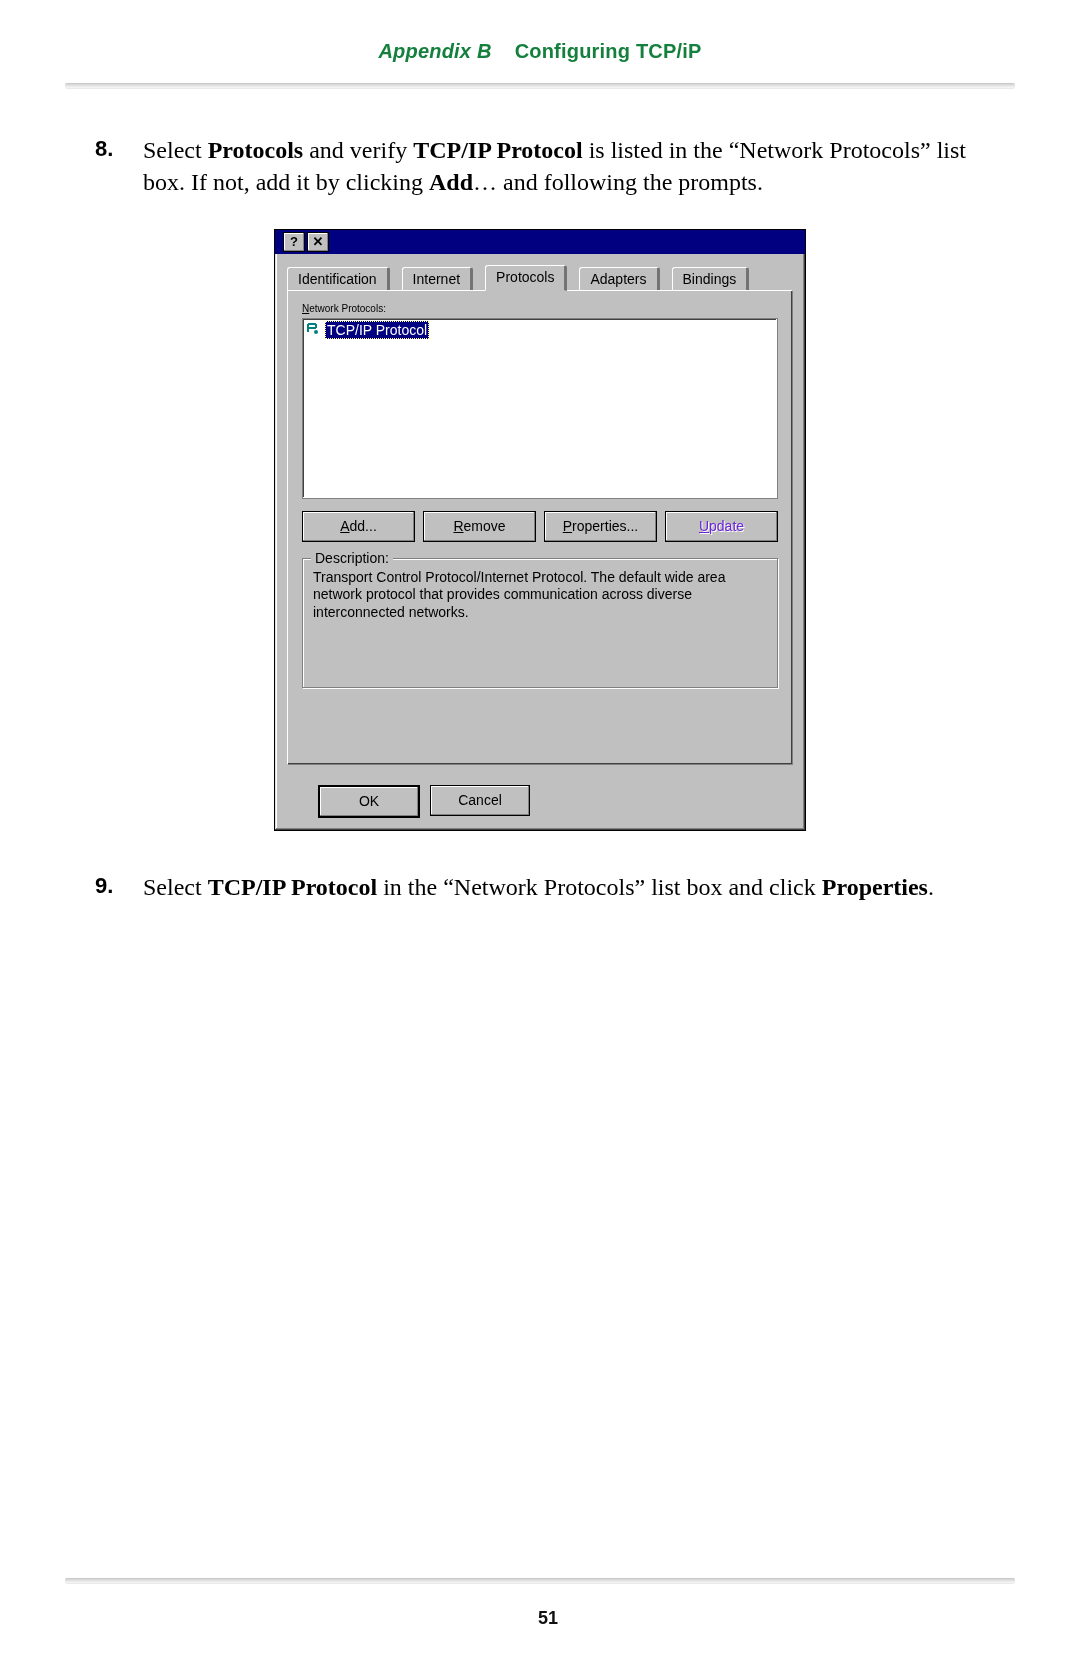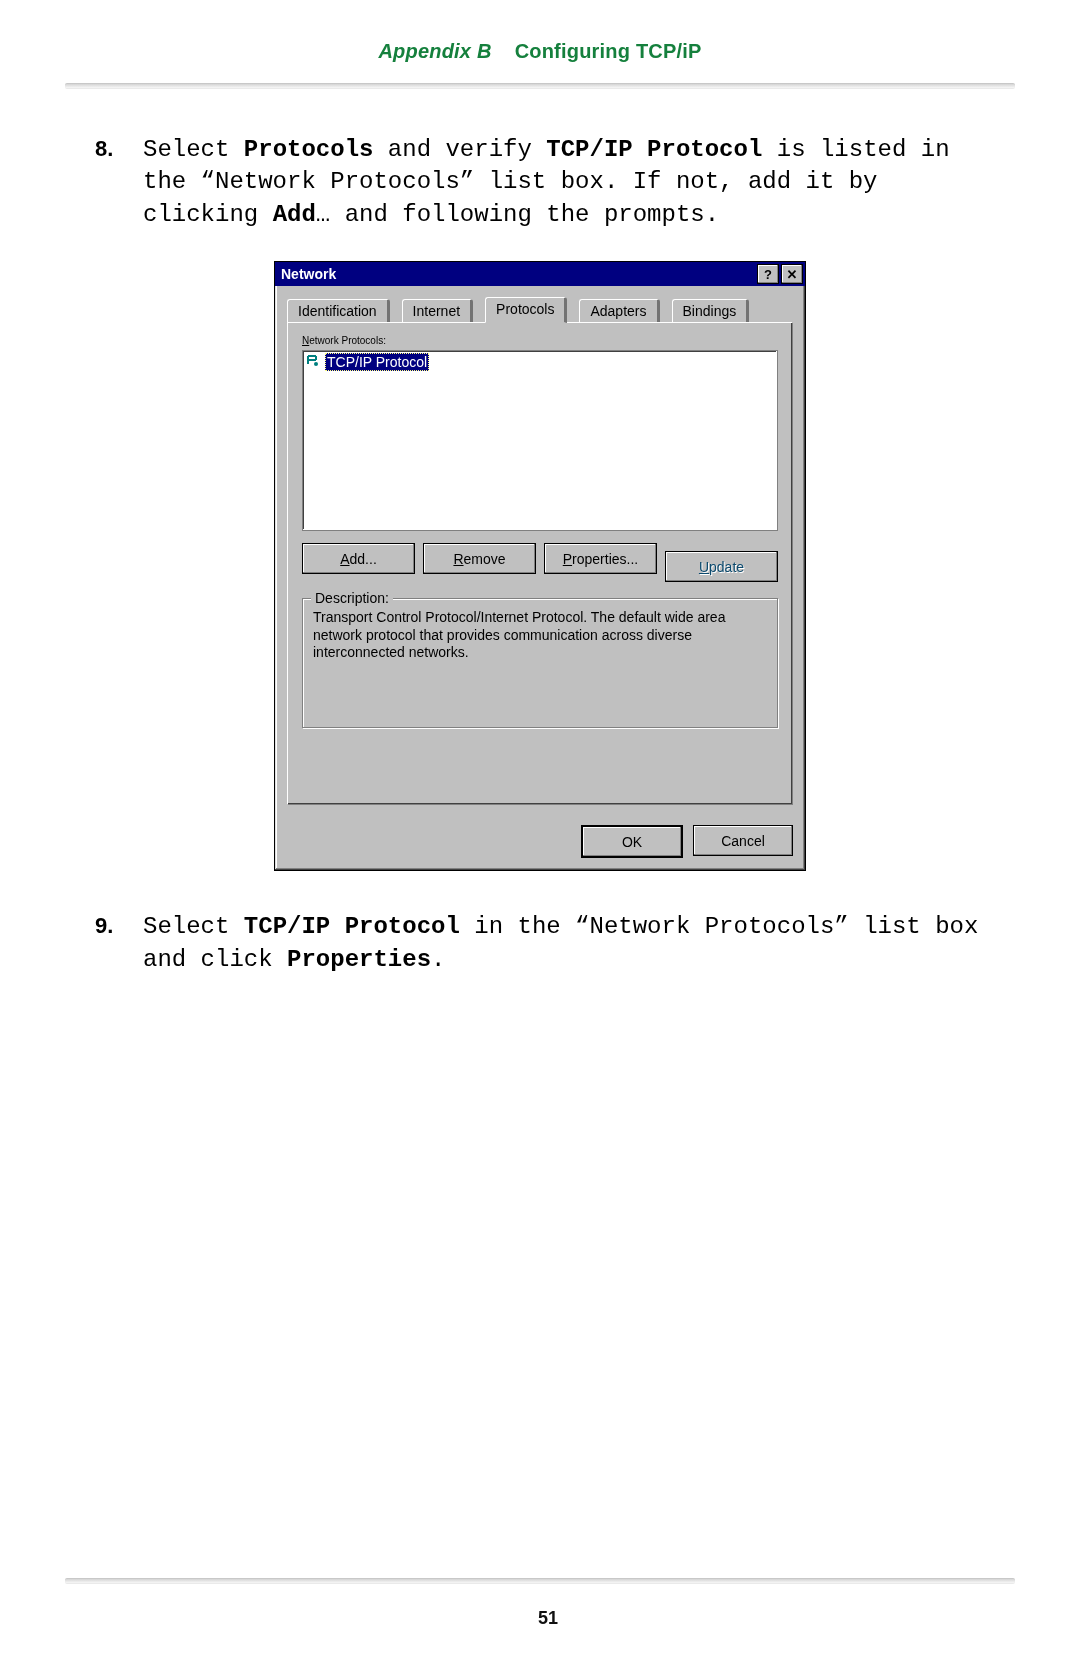--- a/index.html
+++ b/index.html
@@ -52,21 +52,21 @@
   }
   .step .num {
     width: 48px;
     flex: 0 0 48px;
     font-weight: bold;
     font-family: Arial, Helvetica, sans-serif;
     font-size: 22px;
   }
   .step .body {
     flex: 1;
-    font-family: Liberation Mono, monospace;
+    font-family: Liberation Serif, serif;
   }
   .step .body .b { font-weight: bold; }
   .figure-wrap {
     display:flex;
     justify-content:center;
     margin: 30px 0 40px 0;
   }
   
   .win-dialog {
     width: 530px;
@@ -180,21 +180,21 @@
     background: #c0c0c0;
     border: 1px solid #000;
     box-shadow: inset -1px -1px 0 #808080, inset 1px 1px 0 #fff;
     font-family: Tahoma, Arial, sans-serif;
     font-size: 14px;
     cursor: default;
     display:flex;
     align-items:center;
     justify-content:center;
   }
-  .win-btn.disabled { color: #0c4a6e; text-shadow: 1px 1px 0 #fff; margin-top: 8px; }
+  .win-btn.disabled { color: #6d28d9; text-shadow: 1px 1px 0 #fff; }
   .groupbox {
     border: 1px solid #808080;
     box-shadow: inset 1px 1px 0 #fff, 1px 1px 0 #fff;
     margin-top: 16px;
     padding: 10px 10px 28px 10px;
     position: relative;
     height: 90px;
   }
   .groupbox .legend {
     position: absolute;
@@ -203,23 +203,23 @@
     background: #c0c0c0;
     padding: 0 4px;
     font-size: 14px;
   }
   .desc-text {
     font-size: 14px;
     line-height: 1.25;
   }
   .dlg-footer {
     display:flex;
-    justify-content: flex-end;
     gap: 10px;
     padding: 8px 12px 12px 0;
+    margin-left: 43px;
   }
   .dlg-footer .win-btn { flex: 0 0 98px; }
   .ok-btn {
     border: 2px solid #000;
     box-shadow: inset -1px -1px 0 #808080, inset 1px 1px 0 #fff;
   }
   .page-number {
     position: absolute;
     bottom: 40px;
     left: 16px;
@@ -259,21 +259,20 @@
     <div class="step">
       <div class="num">8.</div>
       <div class="body">
         <span>Select </span><span class="b">Protocols</span><span> and verify </span><span class="b">TCP/IP Protocol</span><span> is listed in the “Network Protocols” list box. If not, add it by clicking </span><span class="b">Add</span><span>… and following the prompts.</span>
       </div>
     </div>
 
     <div class="figure-wrap">
       <div class="win-dialog">
         <div class="titlebar">
-          <span class="title-text">Network</span>
           <span class="ctl">
               <span>?</span>
             </span>
           <span class="ctl">
               <span>✕</span>
             </span>
         </div>
         <div class="dlg-body">
           <div class="tabstrip">
             <div class="tab">Identification</div>

